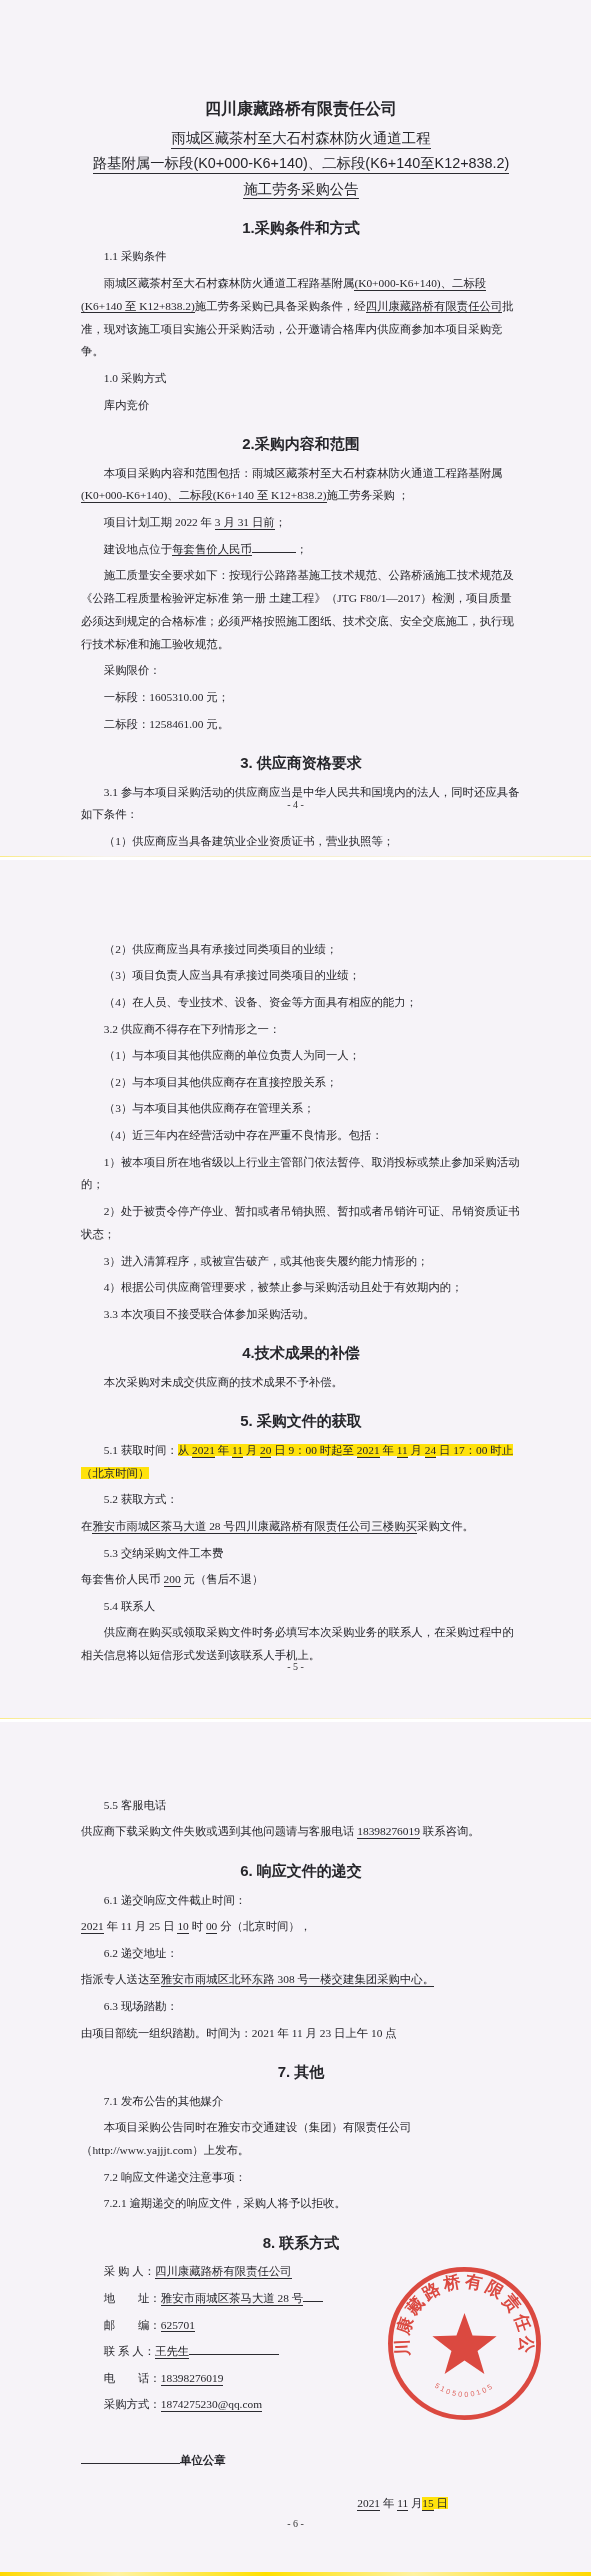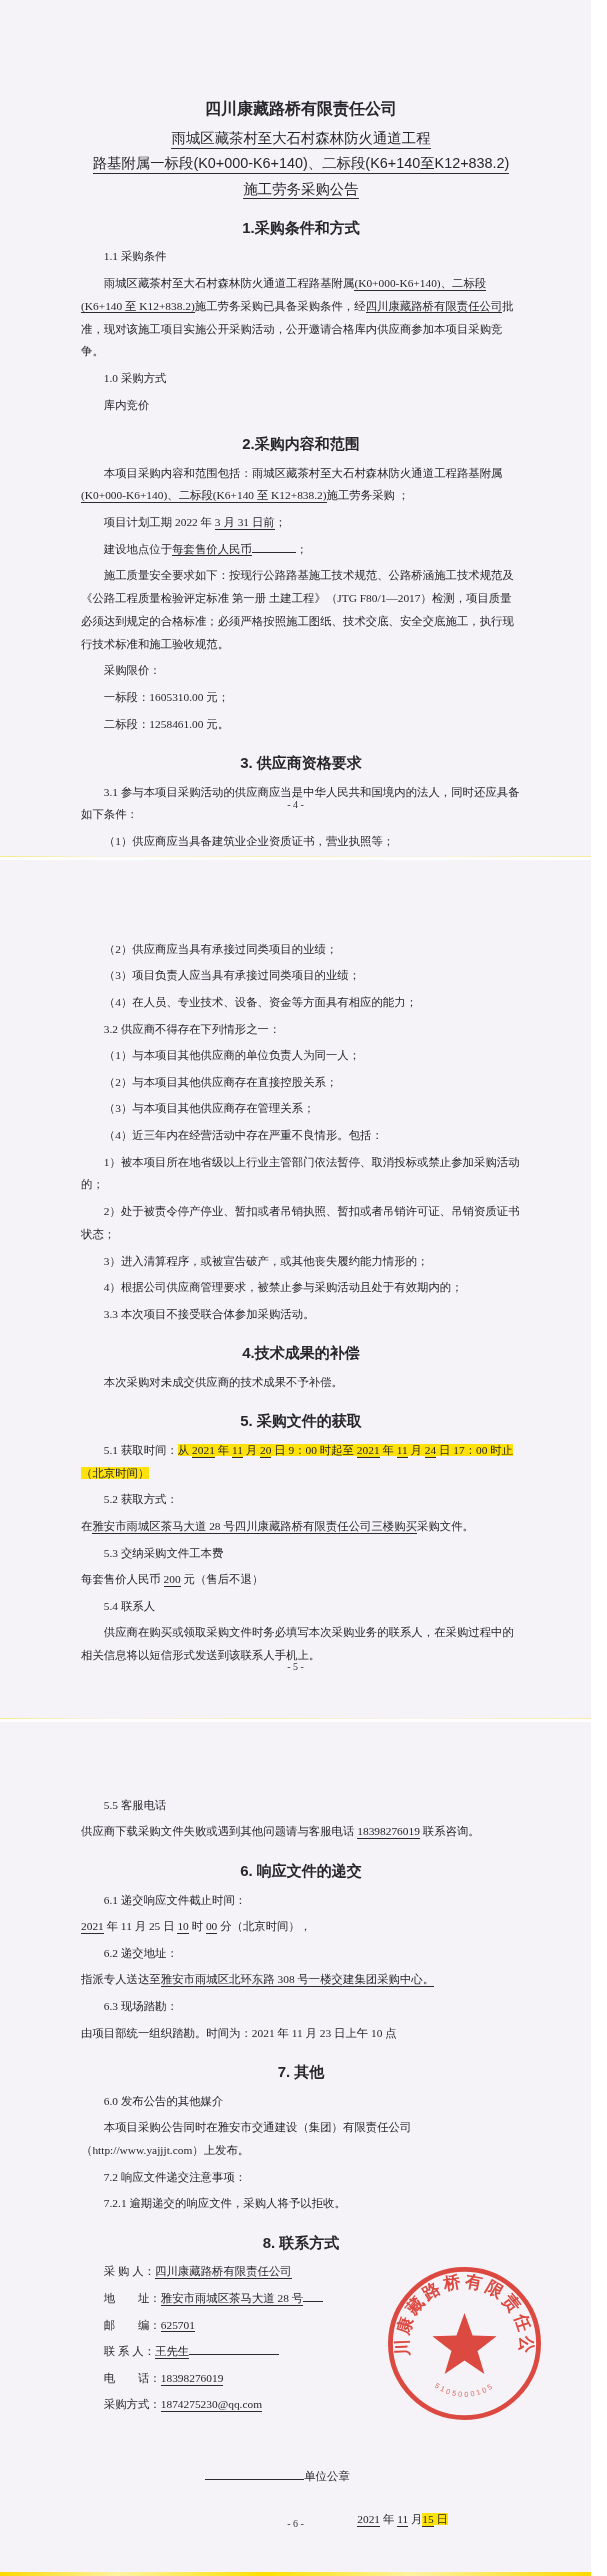--- a/index.html
+++ b/index.html
@@ -14,21 +14,21 @@
         background:linear-gradient(90deg,rgba(255,224,0,.45),rgba(255,224,0,.05) 18%,rgba(255,224,0,.25) 45%,rgba(255,224,0,.05) 70%,rgba(255,224,0,.35));}
   .b{font-size:11.4px;line-height:2.0;margin:3.8px 0;text-indent:2em;}
   .b.flush{text-indent:0;}
   .b-title{font-size:16px;font-weight:bold;text-align:center;text-indent:0;line-height:1.5;
         margin:0 0 6px 0;font-family:"Liberation Sans","DejaVu Sans",sans-serif;}
   .b-subtitle{font-size:14.4px;font-weight:normal;text-align:center;text-indent:0;line-height:1.55;
         margin:3px 0;font-family:"Liberation Sans","DejaVu Sans",sans-serif;}
   .b-subtitle span{border-bottom:1.5px solid #2b2b30;padding-bottom:1.5px;}
   .b-h1{font-size:15px;font-weight:bold;text-indent:0;line-height:1.4;margin:16.7px 0 7.6px 0;
         font-family:Liberation Sans, sans-serif;text-align:center;}
-  .b-seal{text-align:center;text-indent:0;padding-right:47px;margin-top:49px;}
+  .b-seal{text-align:left;text-indent:0;padding-right:47px;margin-top:33px;font-weight:bold;}
   .b-date{text-align:right;text-indent:0;padding-right:73px;margin-top:20px;}
   .u{border-bottom:0.8px solid #2b2b30;padding-bottom:0.8px;}
   .hl{background:#ffe20c;}
   .bl{display:inline-block;height:1em;border-bottom:0.8px solid #2b2b30;vertical-align:baseline;}
   .pagenum{position:absolute;left:0;right:0;bottom:47px;text-align:center;font-size:10px;
         color:#333;text-indent:0;}
   .stamp{position:absolute;left:384px;top:541px;width:161px;height:161px;opacity:.88;
         mix-blend-mode:multiply;pointer-events:none;}
   .scan-strip{position:absolute;left:0;right:0;bottom:0;height:3.8px;
         background:linear-gradient(90deg,#ffd800,#fff3a0 20%,#ffe000 45%,#fff3a0 70%,#ffd800);}
@@ -103,21 +103,21 @@
   <div class="b b-p"><span>5.5 客服电话</span></div>
       <div class="b b-p flush"><span>供应商下载采购文件失败或遇到其他问题请与客服电话 </span><span class="u">18398276019</span><span> 联系咨询。</span></div>
       <div class="b b-h1"><span>6. 响应文件的递交</span></div>
       <div class="b b-p"><span>6.1 递交响应文件截止时间：</span></div>
       <div class="b b-p flush"><span class="u">2021</span><span> 年 11 月 25 日 </span><span class="u">10</span><span> 时 </span><span class="u">00</span><span> 分（北京时间），</span></div>
       <div class="b b-p"><span>6.2 递交地址：</span></div>
       <div class="b b-p flush"><span>指派专人送达至</span><span class="u">雅安市雨城区北环东路 308 号一楼交建集团采购中心。</span></div>
       <div class="b b-p"><span>6.3 现场踏勘：</span></div>
       <div class="b b-p flush"><span>由项目部统一组织踏勘。时间为：2021 年 11 月 23 日上午 10 点</span></div>
       <div class="b b-h1"><span>7. 其他</span></div>
-      <div class="b b-p"><span>6.0 发布公告的其他媒介</span></div>
+      <div class="b b-p"><span>7.1 发布公告的其他媒介</span></div>
       <div class="b b-p"><span>本项目采购公告同时在雅安市交通建设（集团）有限责任公司（http://www.yajjjt.com）上发布。</span></div>
       <div class="b b-p"><span>7.2 响应文件递交注意事项：</span></div>
       <div class="b b-p"><span>7.2.1 逾期递交的响应文件，采购人将予以拒收。</span></div>
       <div class="b b-h1"><span>8. 联系方式</span></div>
       <div class="b b-p"><span>采 购 人：</span><span class="u">四川康藏路桥有限责任公司</span></div>
       <div class="b b-p"><span>地　　址：</span><span class="u">雅安市雨城区茶马大道 28 号</span><span class="bl" style="width: 20px;"></span></div>
       <div class="b b-p"><span>邮　　编：</span><span class="u">625701</span></div>
       <div class="b b-p"><span>联 系 人：</span><span class="u">王先生</span><span class="bl" style="width: 90px;"></span></div>
       <div class="b b-p"><span>电　　话：</span><span class="u">18398276019</span></div>
       <div class="b b-p"><span>采购方式：</span><span class="u">1874275230@qq.com</span></div>

